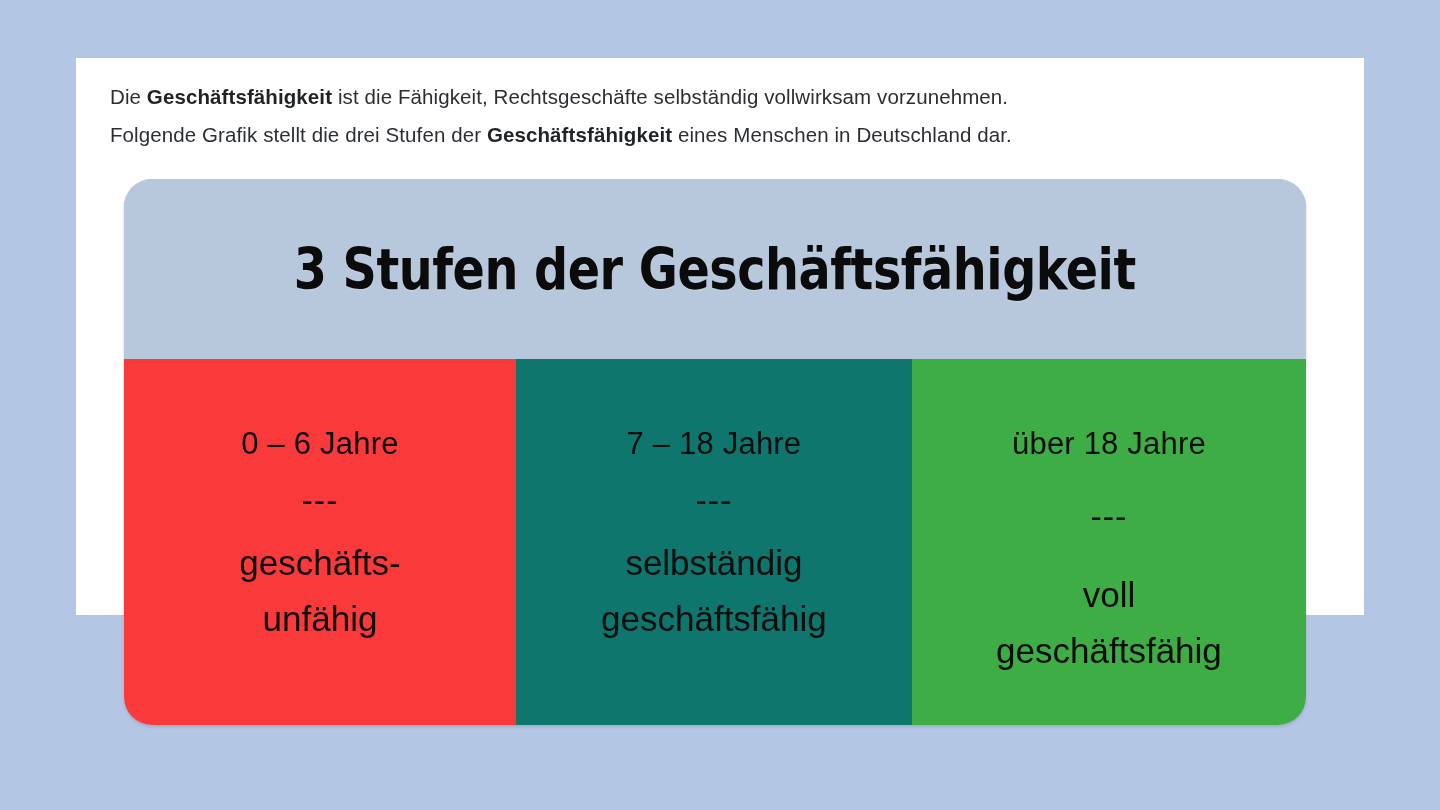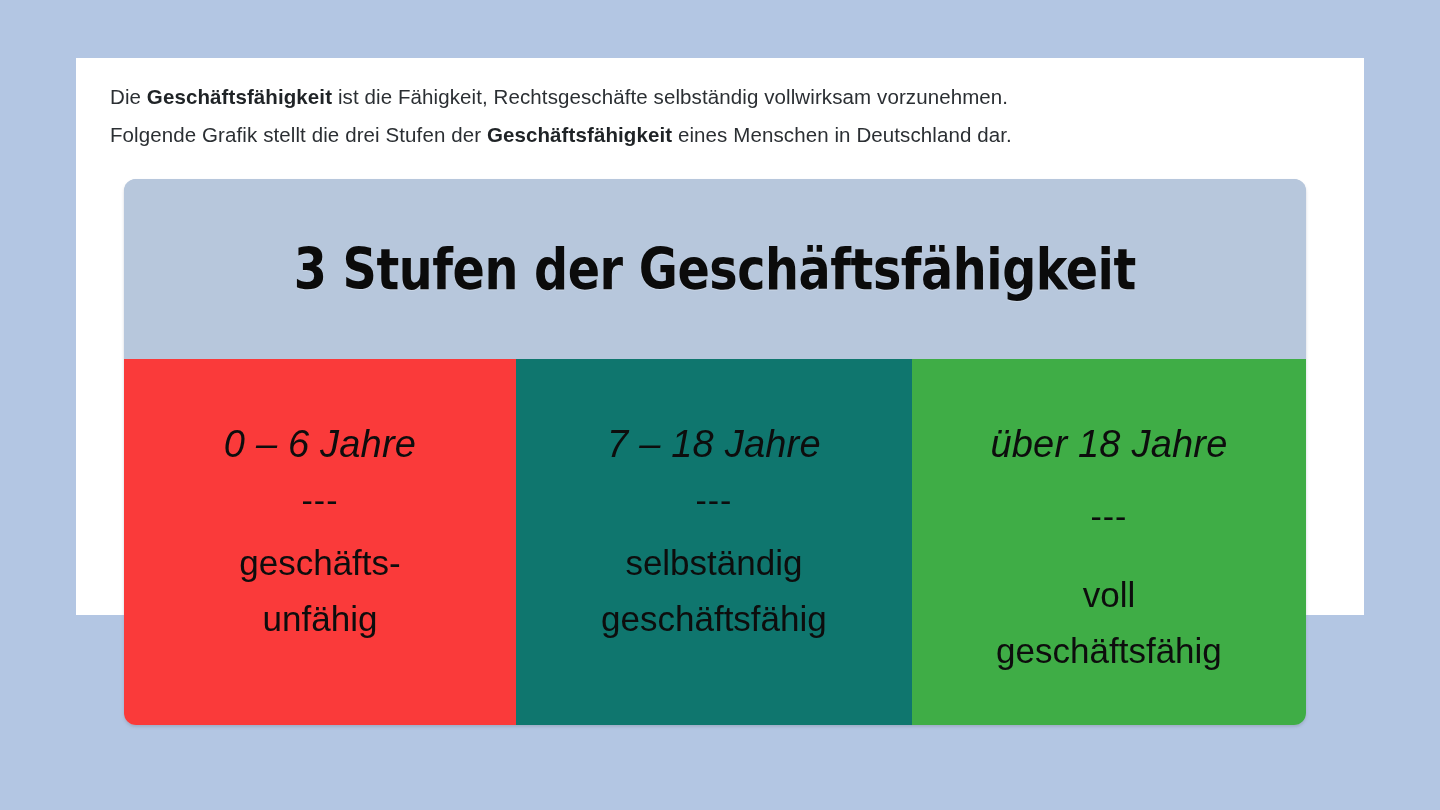--- a/index.html
+++ b/index.html
@@ -46,21 +46,21 @@
   .intro .line { display: block; }
   .intro b { font-weight: 700; color: #1f2326; }
 
   
   .graphic {
     position: absolute;
     left: 48px;
     top: 121px;
     width: 1182px;
     height: 546px;
-    border-radius: 12px;
+    border-radius: 28px;
     overflow: hidden;
     background: #b7c7dc;
     box-shadow: 0 2px 3px rgba(120,130,150,0.35);
   }
 
   .graphic-header {
     position: absolute;
     left: 0;
     top: 0;
     width: 100%;
@@ -100,27 +100,26 @@
     justify-content: flex-start;
     padding-top: 62px;
     box-sizing: border-box;
     overflow: hidden;
   }
   .col-0 { flex: 0 0 33.16%; background: #fa3a3a; }
   .col-1 { flex: 0 0 33.50%; background: #0f766e; }
   .col-2 { flex: 1 1 auto;   background: #3fad46; gap: 16px; }
 
   .col .ages {
-    font-size: 38px;
+    font-size: 31px;
     line-height: 46px;
     font-weight: 400;
     color: #0d0d0d;
     white-space: nowrap;
     letter-spacing: 0.2px;
-    font-style: italic;
   }
   .col .sep {
     font-size: 34px;
     line-height: 34px;
     margin-top: 16px;
     color: #0d0d0d;
     letter-spacing: 1px;
   }
   .col .status {
     margin-top: 18px;

